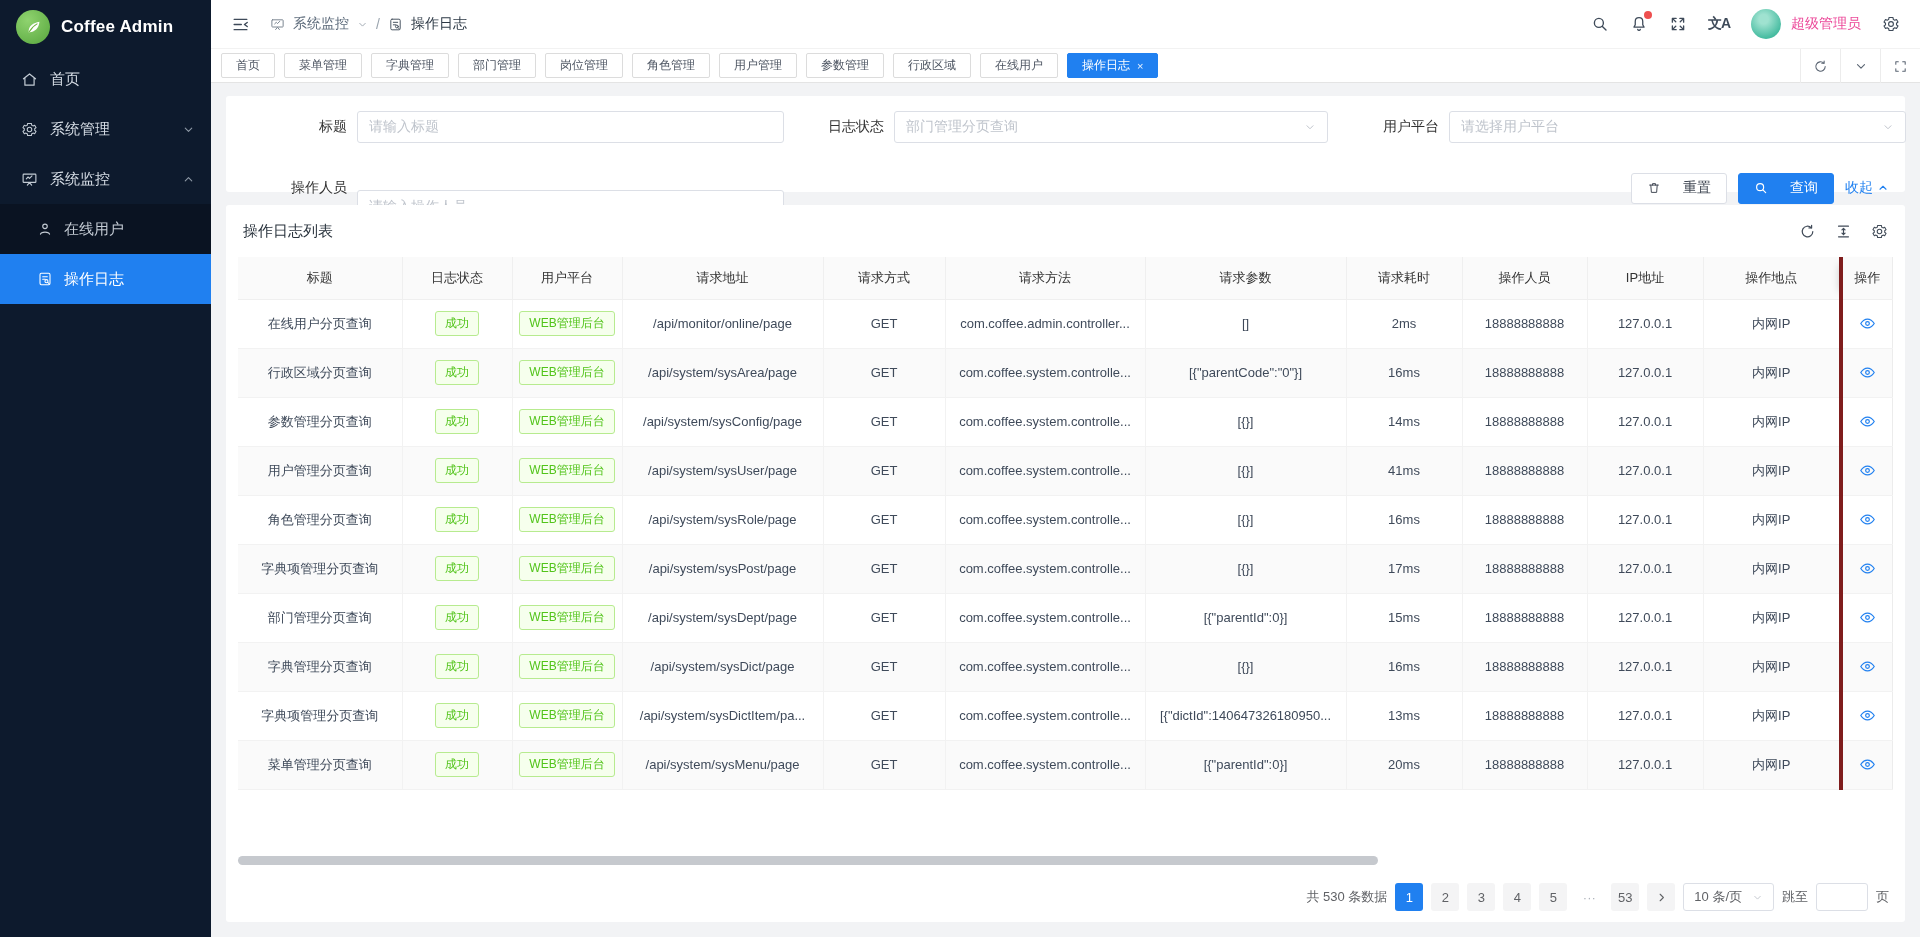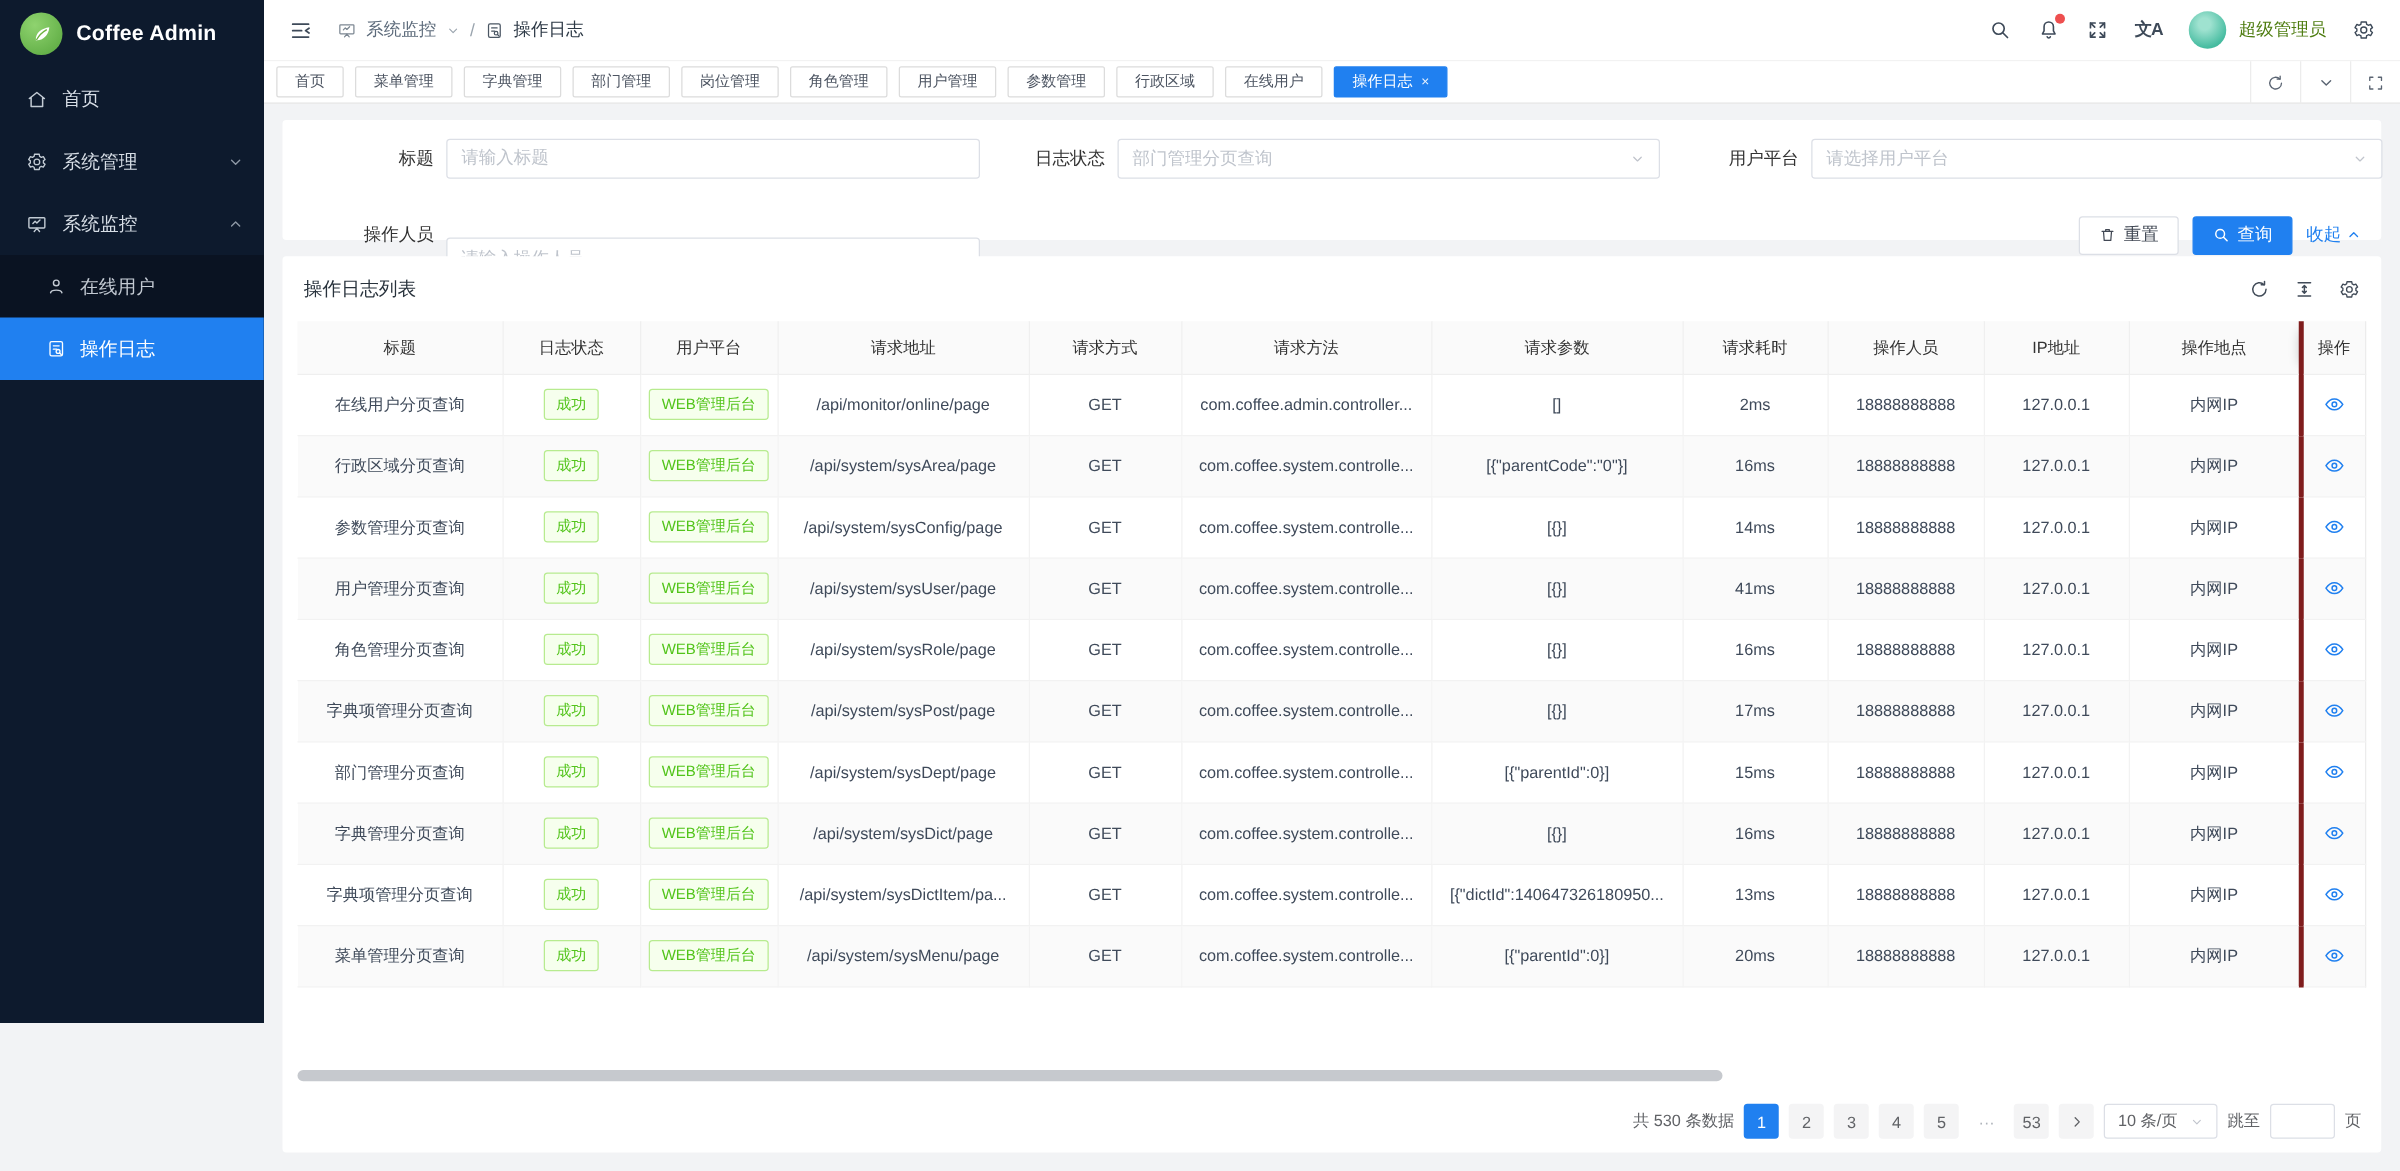--- a/index.html
+++ b/index.html
@@ -1,21 +1,21 @@
 <!DOCTYPE html>
 <html><head>
 <meta charset="utf-8">
 <style>
   * { box-sizing: border-box; margin: 0; padding: 0; }
   html,body { width:1920px; height:937px; overflow:hidden;
     font-family:"Liberation Sans","DejaVu Sans",sans-serif; background:#f2f3f5; }
   svg { display:block; }
 
   
-  .sidebar { position:fixed; left:0; top:0; width:211px; height:818px; background:#0d1a2d; z-index:5; }
+  .sidebar { position:fixed; left:0; top:0; width:211px; height:937px; background:#0d1a2d; z-index:5; }
   .logo { height:54px; display:flex; align-items:center; gap:11px; padding-left:16px; }
   .logo-badge { width:34px; height:34px; border-radius:50%;
     background:radial-gradient(circle at 35% 30%, #8fd36f, #57a63d);
     display:flex; align-items:center; justify-content:center; }
   .logo-text { color:#fff; font-size:17px; font-weight:700; letter-spacing:.2px; }
   .menu-item { position:relative; height:50px; display:flex; align-items:center; gap:12px;
     padding-left:21px; color:#d7dee6; font-size:15px; cursor:pointer; }
   .menu-item .mi { color:#c2cbd4; }
   .chev { position:absolute; right:16px; color:#8e99a6; }
   .submenu { background:#0a1322; }
@@ -29,21 +29,21 @@
   .topbar { height:49px; background:#fff; display:flex; align-items:center; padding:0 20px;
     border-bottom:1px solid #f2f2f2; color:#3e4a59; }
   .crumbs { display:flex; align-items:center; gap:8px; margin-left:20px; font-size:14px; color:#5d6b7b; }
   .crumbs .cur { color:#2c3845; }
   .crumb-sep { color:#9aa4ae; }
   .top-right { margin-left:auto; display:flex; align-items:center; gap:21px; color:#3e4a59; }
   .bell-wrap { position:relative; }
   .dot { position:absolute; top:-4px; right:-4px; width:8px; height:8px; border-radius:50%; background:#ee4f4f; }
   .avatar { width:30px; height:30px; border-radius:50%;
     background:radial-gradient(circle at 42% 34%, #9fe2d0 18%, #49bda2 70%, #35a98e); }
-  .uname { font-size:14px; color:#4d7c0f; margin-left:-11px; }
+  .uname { font-size:14px; color:#ec4899; margin-left:-11px; }
   .trans { font-size:14px; font-weight:700; letter-spacing:-1px;text-align:right; }
 
   .tabbar { position:relative; height:34px; background:#fff; border-bottom:1px solid #e4e4e4;
     display:flex; align-items:center; gap:9px; padding-left:10px; }
   .tab { height:25px; padding:0 14px; border:1px solid #dcdcdc; border-radius:2px; background:#fff;
     font-size:12px; color:#4d5562; display:flex; align-items:center; gap:7px; cursor:pointer; }
   .tab.active { background:#2080f0; border-color:#2080f0; color:#fff; }
   .tab .x { font-size:11px; opacity:.9; }
   .tabbar-tools { position:absolute; right:0; top:0; height:34px; display:flex; }
   .tool-box { width:40px; display:flex; align-items:center; justify-content:center;
@@ -58,21 +58,21 @@
   .fgroup { display:flex; align-items:center; }
   .flabel { font-size:14px; color:#333; text-align:right; margin-right:10px; white-space:nowrap; }
   .w1{width:105px}.w2{width:100px}.w3{width:111px}
   .fctl { height:32px; border:1px solid #dcdfe6; border-radius:3px; background:#fff;
     display:flex; align-items:center; padding:0 11px; font-size:14px; color:#bfc4cc; }
   input.fctl { outline:none; }
   input.fctl::placeholder { color:#bfc4cc; }
   .sel { justify-content:space-between; color:#bfc4cc; }
   .btns { margin-left:auto; display:flex; align-items:center; gap:11px; }
   .btn { height:31px; padding:0 15px; border-radius:3px; border:1px solid #dcdfe6; background:#fff;
-    font-size:14px; color:#414854; display:flex; align-items:center; gap:6px; cursor:pointer; }
+    font-size:14px; color:#414854; display:flex; align-items:center; gap:22px; cursor:pointer; }
   .btn.primary { background:#2080f0; border-color:#2080f0; color:#fff; }
   .link { color:#2080f0; font-size:14px; display:flex; align-items:center; gap:4px; cursor:pointer; }
 
   .table-card { margin-top:13px; height:717px; position:relative; }
   .thead-bar { height:52px; display:flex; align-items:center; padding:0 17px; }
   .tbl-title { font-size:15px; color:#28323c; }
   .tbl-tools { margin-left:auto; display:flex; align-items:center; gap:19px; color:#414b58; }
   .tbl-tools span { cursor:pointer; }
 
   table { border-collapse:collapse; table-layout:fixed; margin:0 12px; font-size:13px; width:1654px; }

